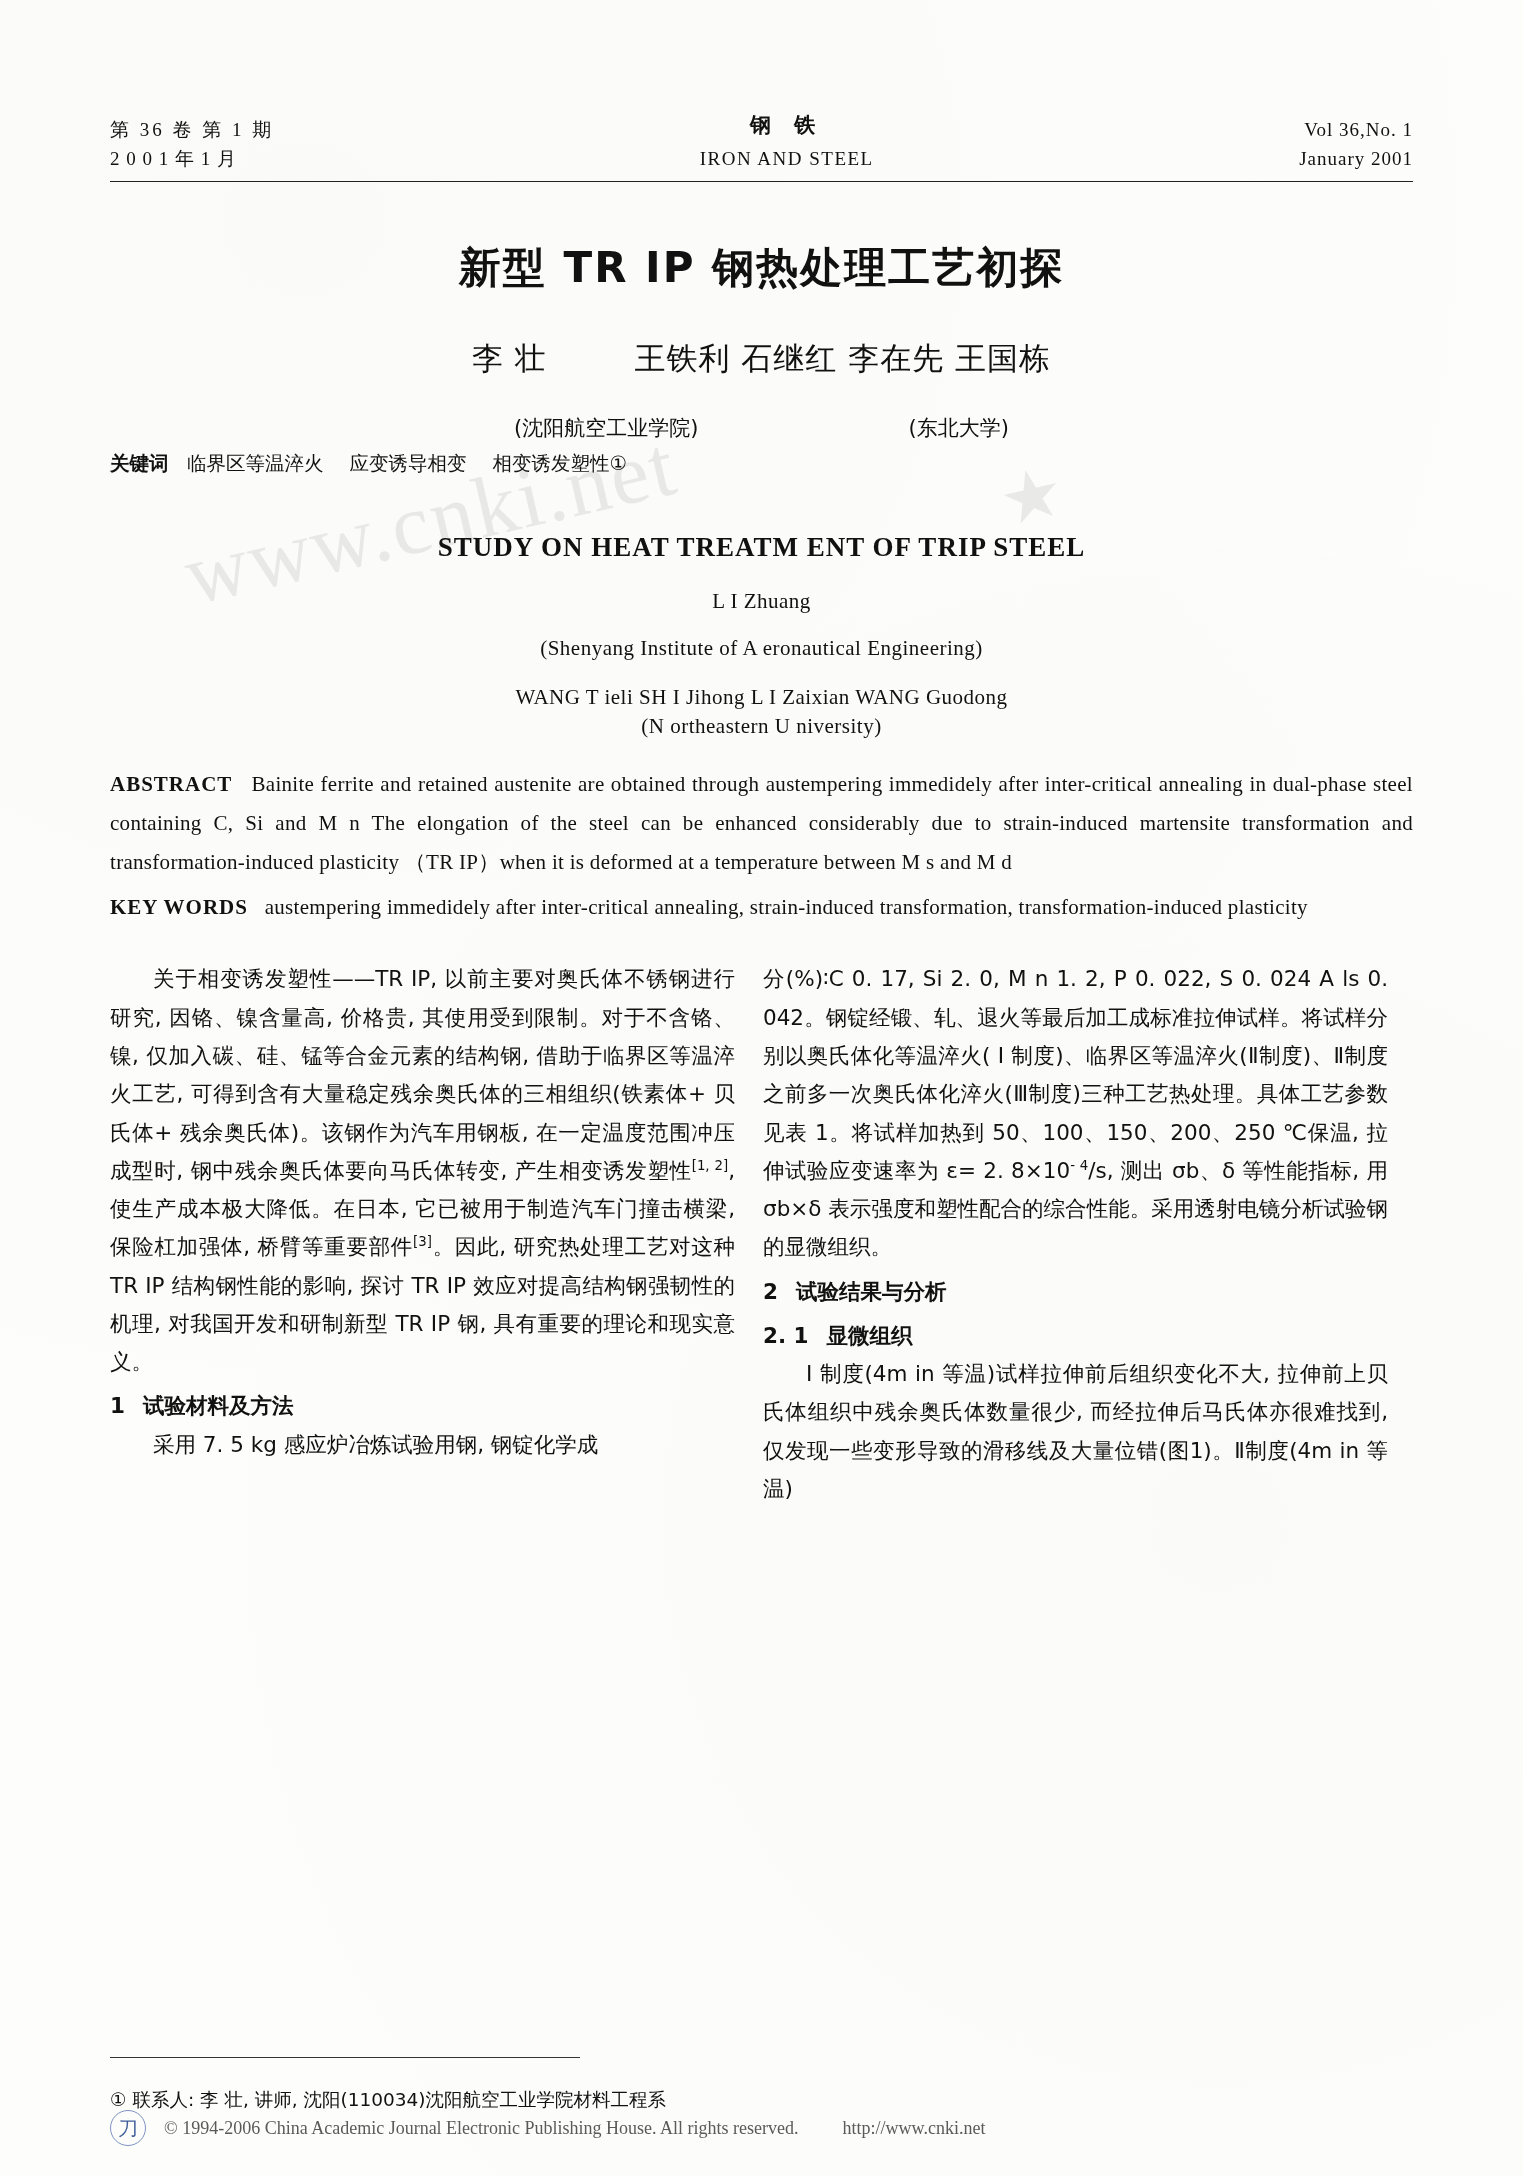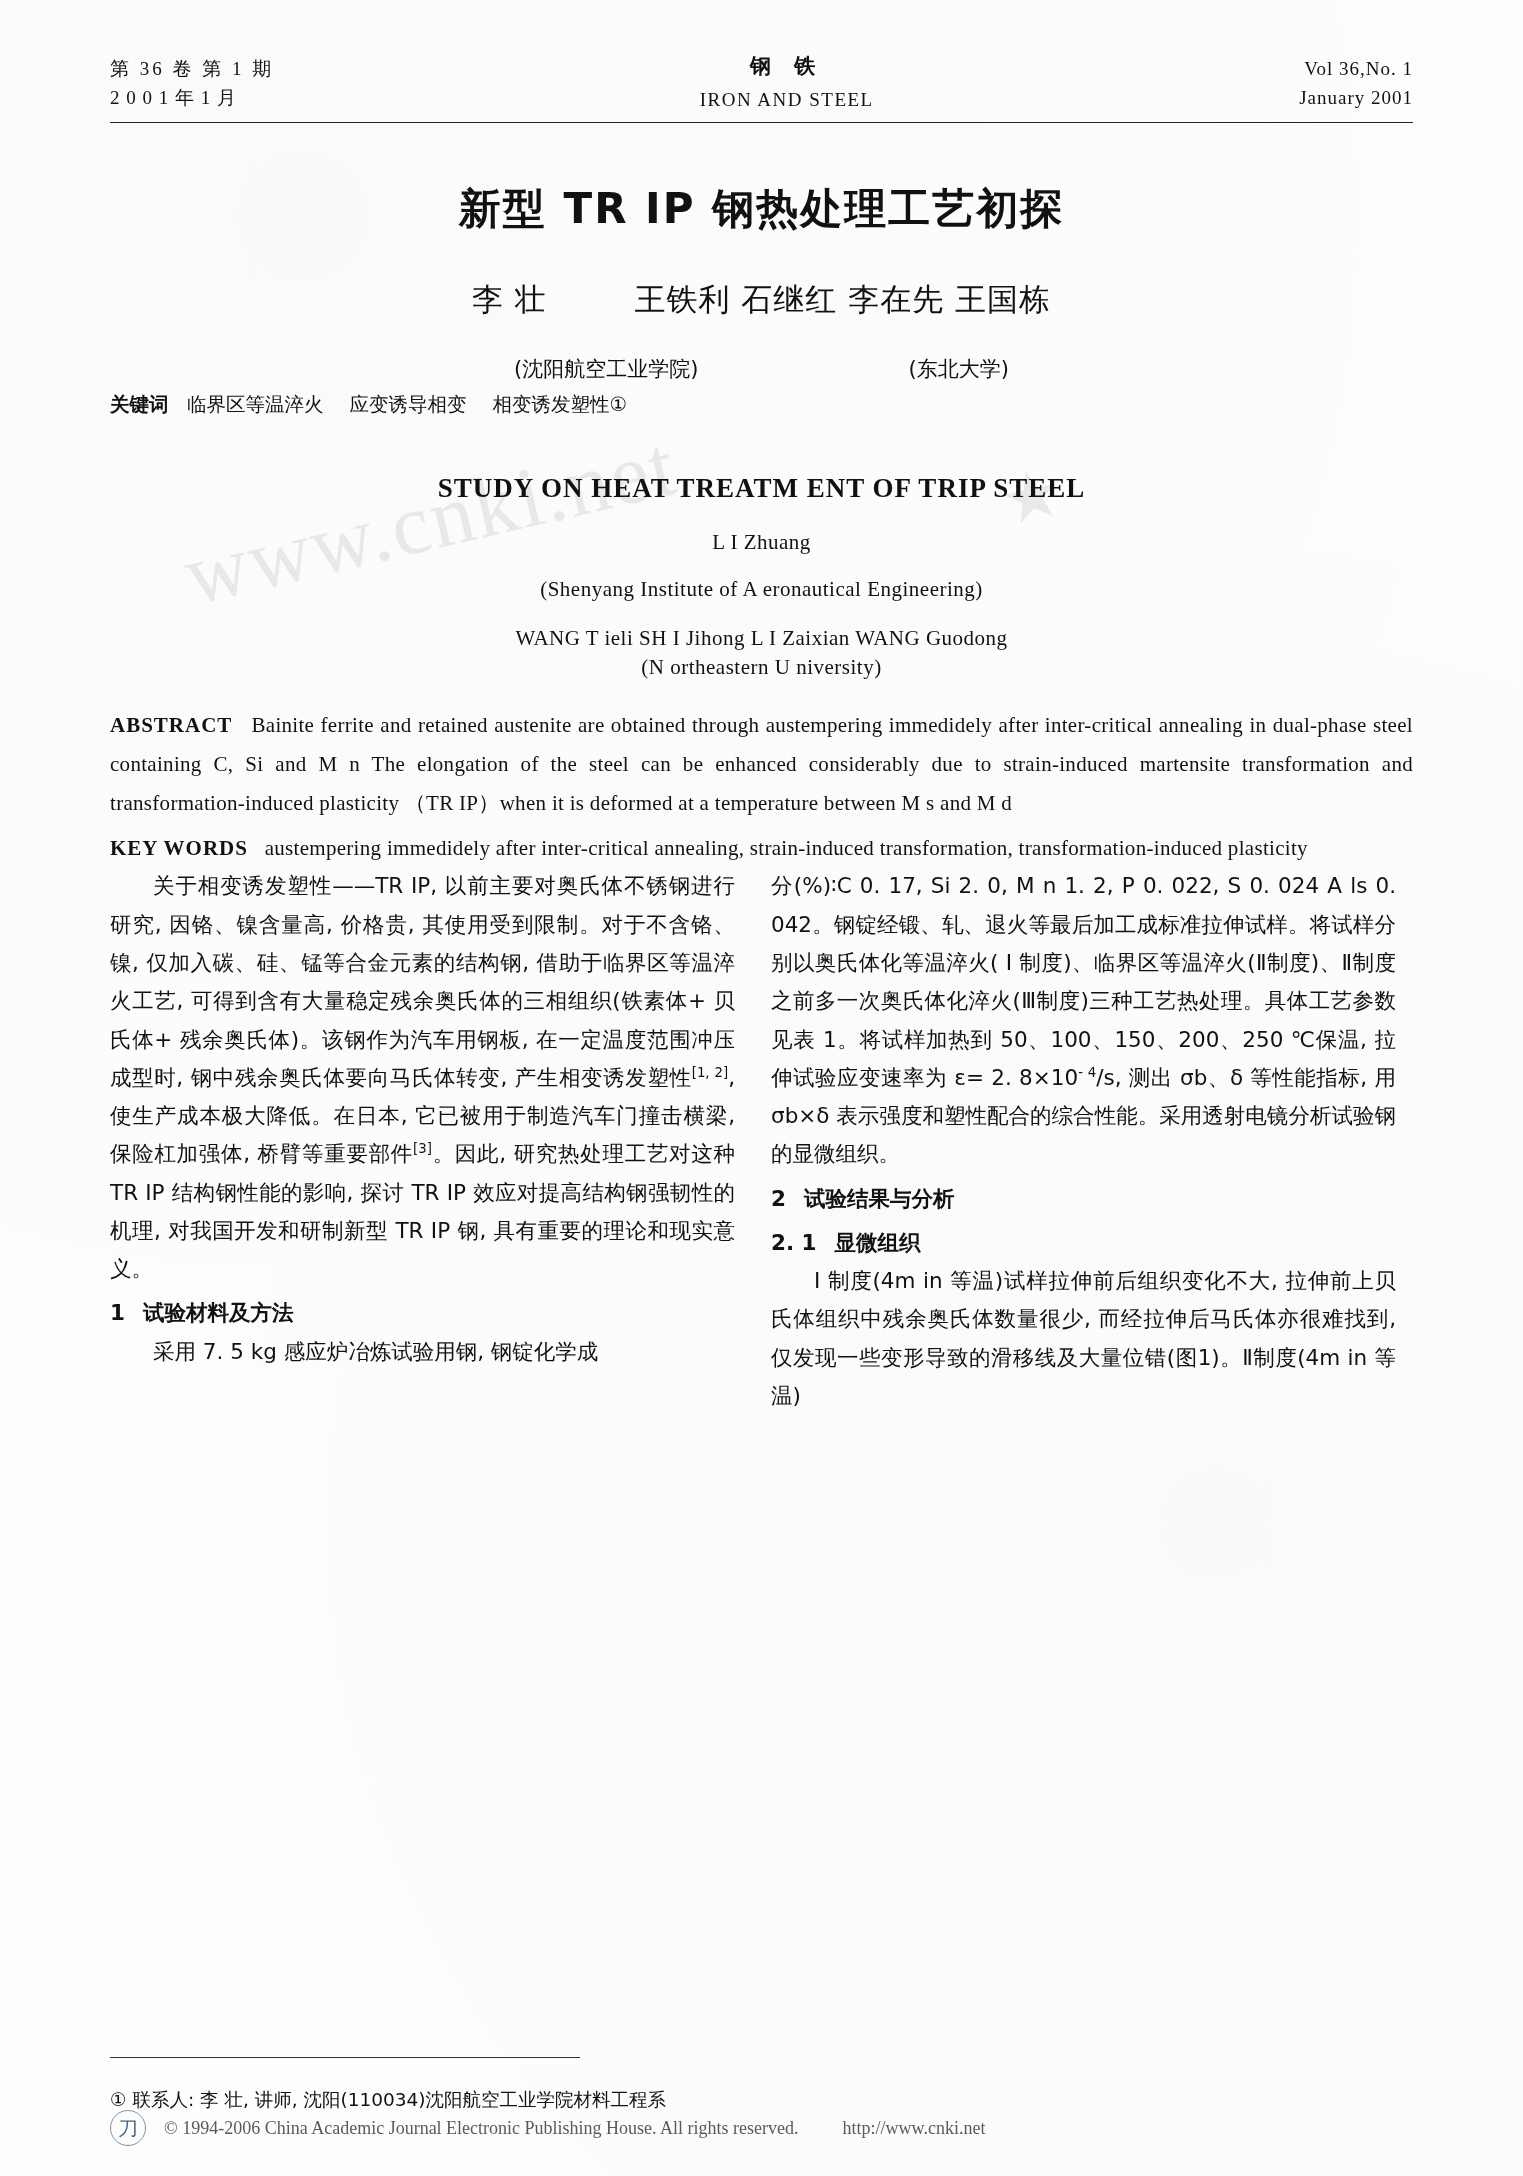--- a/index.html
+++ b/index.html
@@ -55,22 +55,22 @@
     left: 1000px;
     top: 455px;
     font-size: 70px;
     transform: rotate(-13deg);
   }
 
   
   .journal-head {
     display: flex;
     justify-content: space-between;
-    align-items: center;
-    padding-top: 53px;
+    align-items: flex-end;
+    padding-top: 112px;
     font-size: 19px;
     line-height: 1.5;
   }
   .jh-left, .jh-right {
     font-family: "Liberation Serif", serif;
     letter-spacing: 1px;
   }
   .jh-left div:first-child { letter-spacing: 3px; }
   .jh-center {
     text-align: center;
@@ -182,21 +182,22 @@
     font-size: 21px;
     line-height: 1.85;
     text-align: justify;
     letter-spacing: 0.3px;
   }
   .kw-en b { font-weight: bold; letter-spacing: 1px; }
 
   
   .cols {
     display: flex;
-    gap: 36px;
+    margin-top: 34px;
+    gap: 28px;
   }
   .col {
     width: 625px;
     font-family: "DejaVu Sans", sans-serif;
     font-size: 21.5px;
     line-height: 1.78;
     text-align: justify;
   }
   .col p { margin: 0; }
   .col p.indent { text-indent: 2em; }

